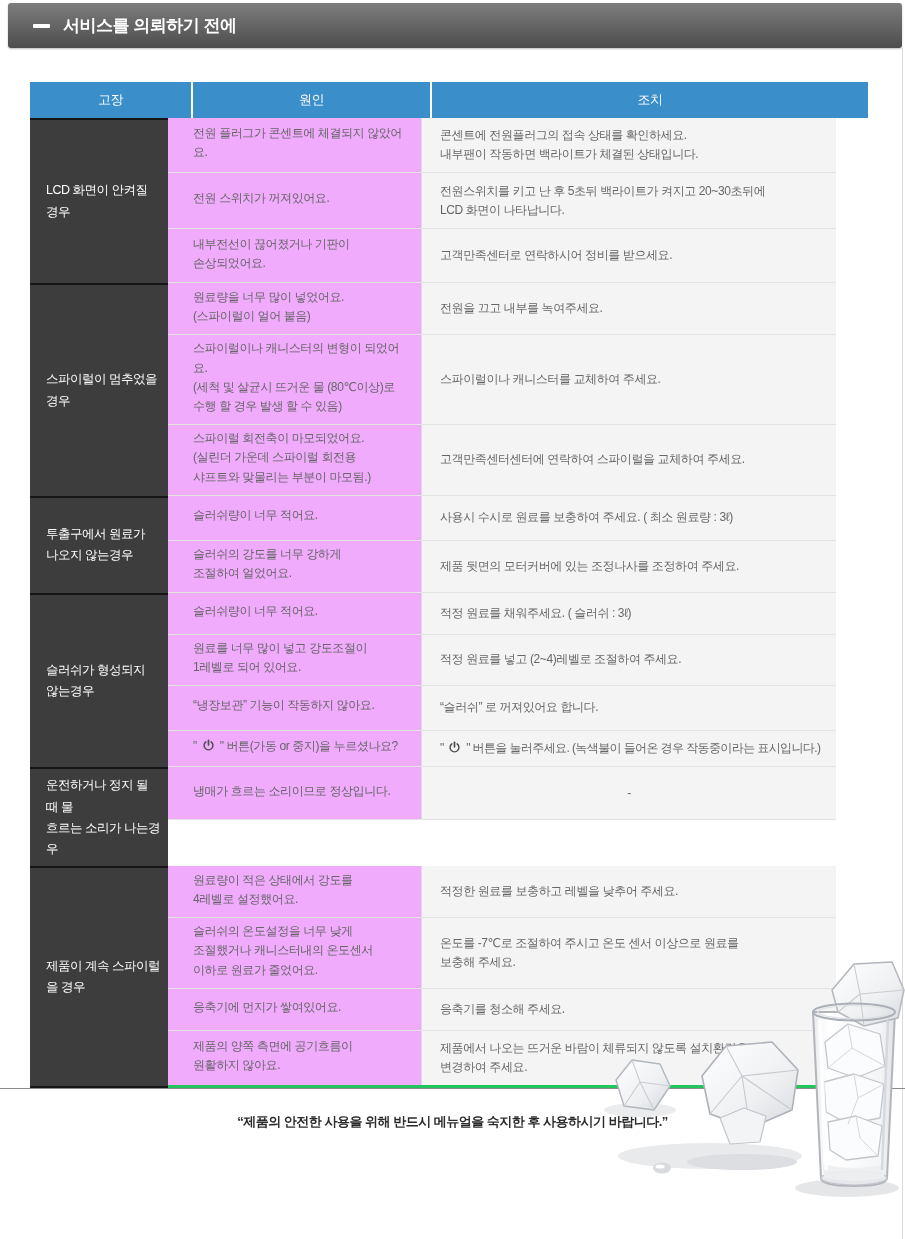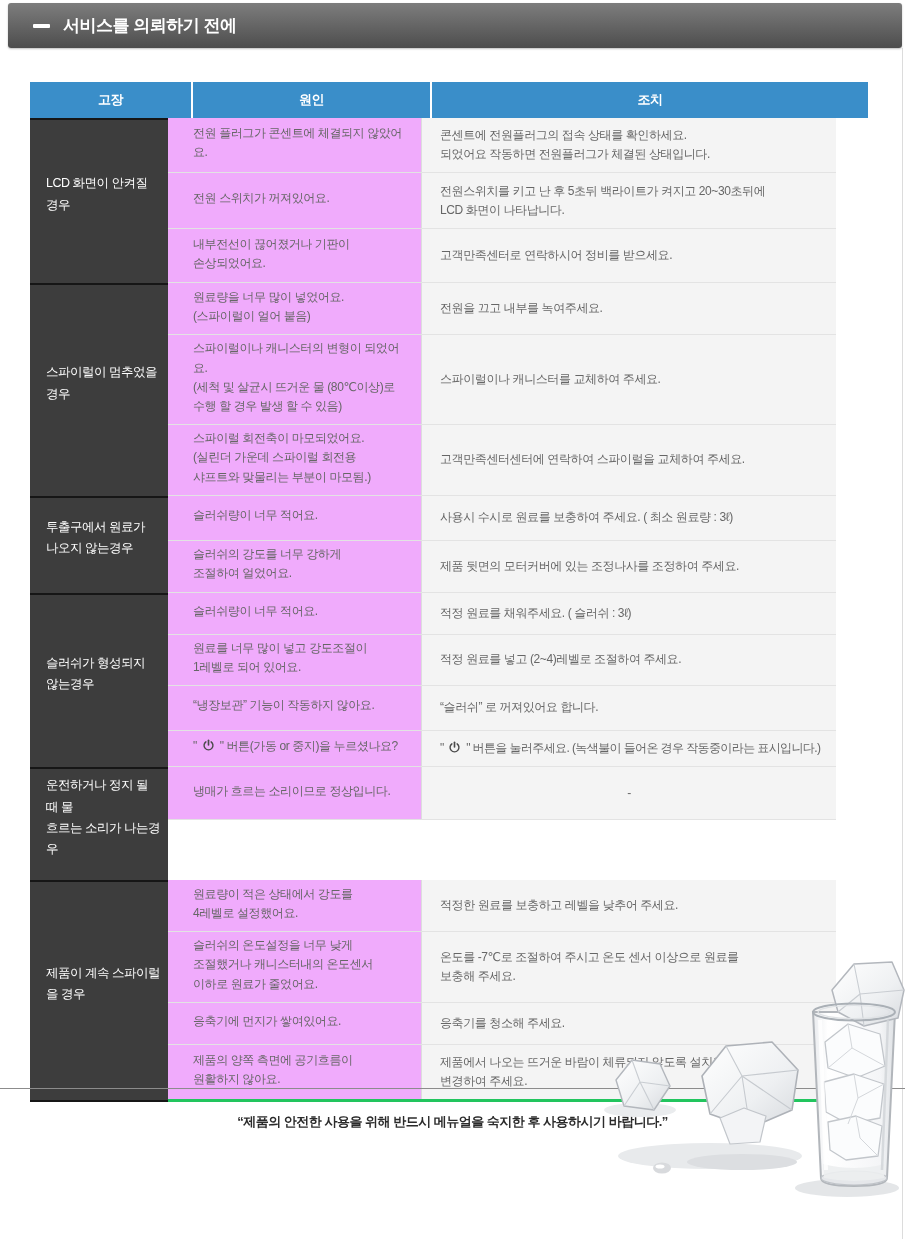--- a/index.html
+++ b/index.html
@@ -16,33 +16,33 @@
     background:linear-gradient(180deg,#7d7d7d 0%,#6a6a6a 40%,#4d4d4d 100%);
     border-radius:3px;display:flex;align-items:center;
     box-shadow:0 1px 2px rgba(0,0,0,.25);
   }
   .title-dash{display:inline-block;width:17px;height:4px;background:#ffffff;border-radius:1px;margin:0 13px 0 25px;}
   .title-text{color:#ffffff;font-size:17px;font-weight:bold;letter-spacing:-0.5px;}
 
   
   .tbl{position:absolute;left:30px;top:82px;width:838px;}
   .tbl *{box-sizing:border-box;}
-  .thead{display:flex;height:36px;font-weight:bold;}
+  .thead{display:flex;height:36px;}
   .th{
     background:#3a8ec9;color:#ffffff;font-size:13px;letter-spacing:-0.5px;
     display:flex;align-items:center;justify-content:center;height:36px;
   }
   .th.c1{width:170px;}
   .th.c2{width:253px;border-left:2px solid #ffffff;}
   .th.c3{width:463px;border-left:2px solid #ffffff;}
 
   .group{display:flex;width:838px;}
   .fault-cell{
     width:138px;background:#3d3d3d;color:#ffffff;
-    display:flex;align-items:center;padding:6px 8px 20px 16px;
+    display:flex;align-items:center;padding:6px 8px 6px 16px;
     font-size:12.5px;line-height:1.7;letter-spacing:-0.5px;
     border-top:2px solid #161616;white-space:pre-line;
   }
   .group:last-child .fault-cell{border-bottom:2px solid #161616;}
   .rows{width:668px;display:flex;flex-direction:column;}
   .row{display:flex;border-bottom:1px solid #e3e3e3;}
   .group:last-child .row:last-child{border-bottom:3px solid #22c55e;justify-content:space-between;}
   .cell{display:flex;align-items:center;}
   .cell.cause{width:253px;background:#f0abfc;padding:4px 10px 8px 25px;}
   .cell.action{width:415px;background:#f4f4f4;padding:8px 12px 8px 18px;border-left:1px solid #dddddd;}
@@ -78,21 +78,21 @@
 
   <div class="group">
     <div class="fault-cell">LCD 화면이 안켜질 경우</div>
     <div class="rows">
       <div class="row" style="min-height:52px">
         <div class="cell cause">
             <span class="ct">전원 플러그가 콘센트에 체결되지 않았어요.</span>
           </div>
         <div class="cell action">
             <span class="ct">콘센트에 전원플러그의 접속 상태를 확인하세요.
-되었어요 작동하면 전원플러그가 체결된 상태입니다.</span>
+내부팬이 작동하면 백라이트가 체결된 상태입니다.</span>
           </div>
       </div>
       <div class="row" style="min-height:56px">
         <div class="cell cause">
             <span class="ct">전원 스위치가 꺼져있어요.</span>
           </div>
         <div class="cell action">
             <span class="ct">전원스위치를 키고 난 후 5초뒤 백라이트가 켜지고 20~30초뒤에
 LCD 화면이 나타납니다.</span>
           </div>

